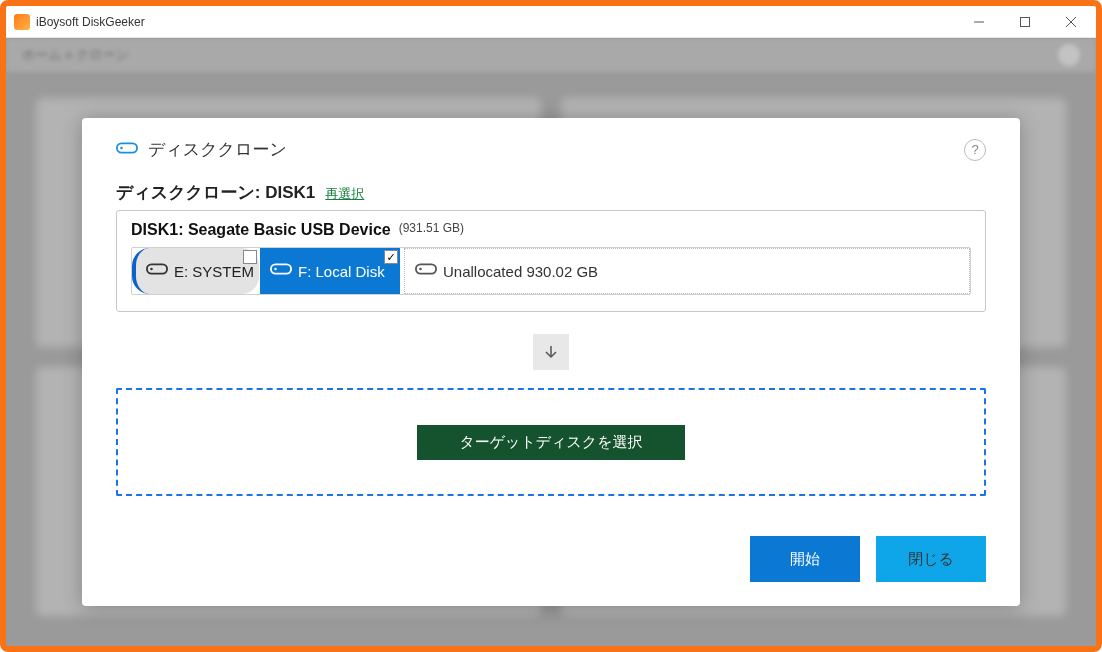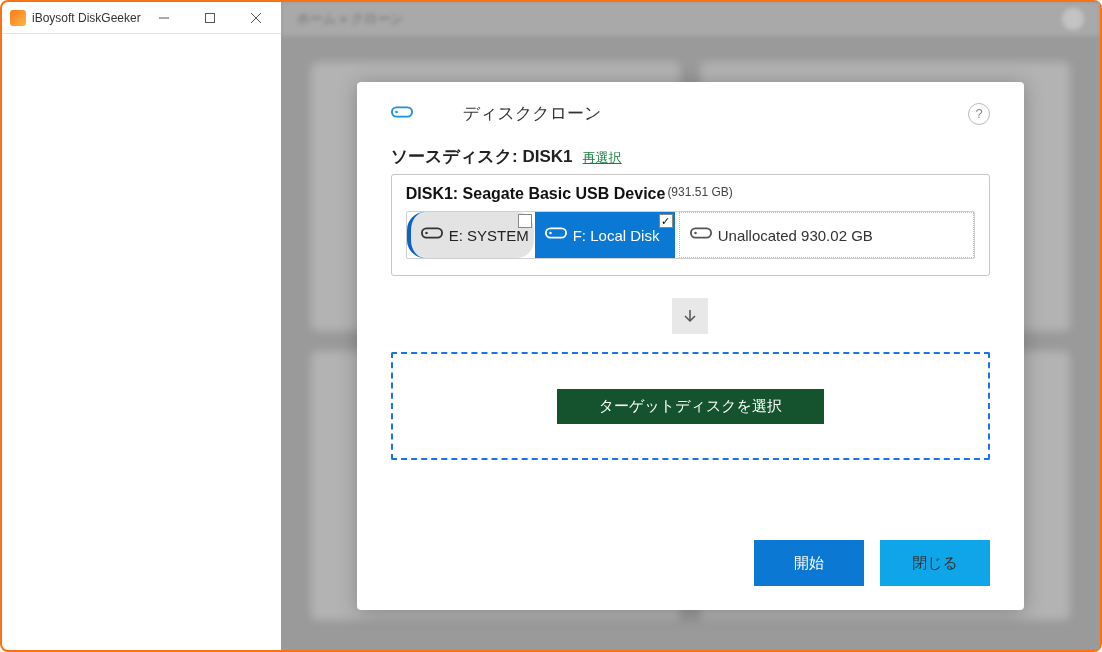--- a/index.html
+++ b/index.html
@@ -1,23 +1,23 @@
 <!DOCTYPE html>
 <html><head>
 <meta charset="utf-8">
 <style>
   * { box-sizing: border-box; margin: 0; padding: 0; font-family: "Segoe UI", "Meiryo", sans-serif; }
   html, body { width: 1102px; height: 652px; overflow: hidden; }
 
   .window {
     width: 1102px; height: 652px;
     background: #fff;
-    border: 2px solid #f97316;
+    border: 6px solid #f97316;
     border-radius: 8px;
-    display: flex; 
+    display: flex; flex-direction: column;
     position: relative;
   }
   .titlebar {
     height: 32px;
     display: flex; align-items: center;
     padding: 0 2px 0 8px;
     border-bottom: 1px solid #e5e5e5;
     font-size: 12px;
     color: #333;
   }
@@ -62,21 +62,20 @@
     top: 80px; left: 76px; right: 76px; bottom: 40px;
     background: #fff;
     border-radius: 4px;
     box-shadow: 0 2px 20px rgba(0,0,0,0.25);
     padding: 20px 34px 24px 34px;
     display: flex; flex-direction: column;
   }
   .modal-header {
     display: flex; align-items: center;
     margin-bottom: 20px;
-    gap: 40px;
   }
   .modal-header .disk-hdr-icon { margin-right: 10px; }
   .modal-header .title { font-size: 17px; color: #333; font-weight: 500; }
   .help-btn {
     margin-left: auto;
     width: 22px; height: 22px;
     border: 1px solid #bbb;
     border-radius: 50%;
     color: #888;
     display: flex; align-items: center; justify-content: center;
@@ -100,21 +99,21 @@
     border: 1px solid #c7c7c7;
     border-radius: 3px;
     padding: 10px 14px 16px 14px;
     margin-bottom: 22px;
   }
   .disk-title-row {
     display: flex; align-items: flex-start;
     margin-bottom: 8px;
   }
   .disk-title { font-size: 16px; font-weight: 700; color: #111; }
-  .disk-size { font-size: 12px; color: #444; margin-left: 2px; }
+  .disk-size { font-size: 12px; color: #444; margin-left: 8px; }
 
   .partitions { display: flex; border: 1px solid #d0d0d0; border-radius: 2px; overflow: hidden; height: 48px;}
   .part {
     display: flex; align-items: center;
     padding: 0 10px;
     position: relative;
     white-space: nowrap;
   }
   .part .p-icon { margin-right: 6px; flex-shrink: 0;}
   .part .p-label { font-size: 15px; }
@@ -236,21 +235,21 @@
               <circle cx="6" cy="8" r="1.4" fill="#1a8fe3"></circle>
             </svg>
         </span>
         <span class="title">ディスククローン</span>
         <div class="help-btn">
           <span>?</span>
         </div>
       </div>
 
       <div class="section-label-row">
-        <span>ソースディスク:</span>&nbsp;
+        <span>ディスククローン:</span>&nbsp;
         <span>DISK1</span>
         <a class="reselect">再選択</a>
       </div>
 
       <div class="disk-box">
         <div class="disk-title-row">
           <span class="disk-title">DISK1: Seagate Basic USB Device</span>
           <span class="disk-size">(931.51 GB)</span>
         </div>
         <div class="partitions">

